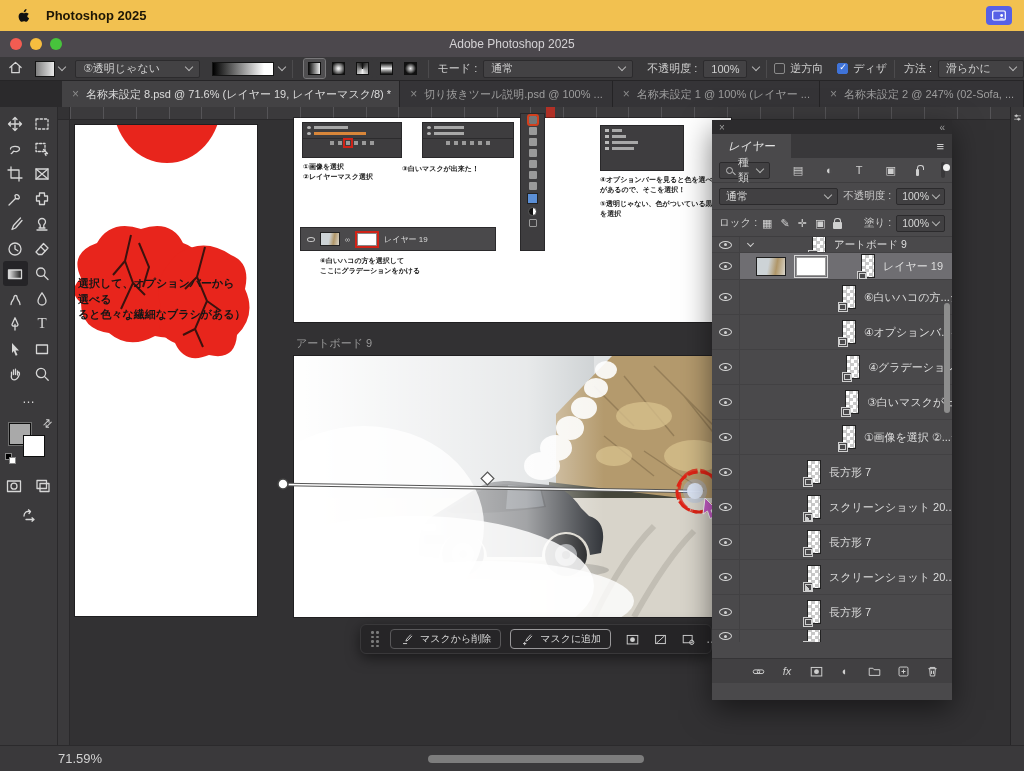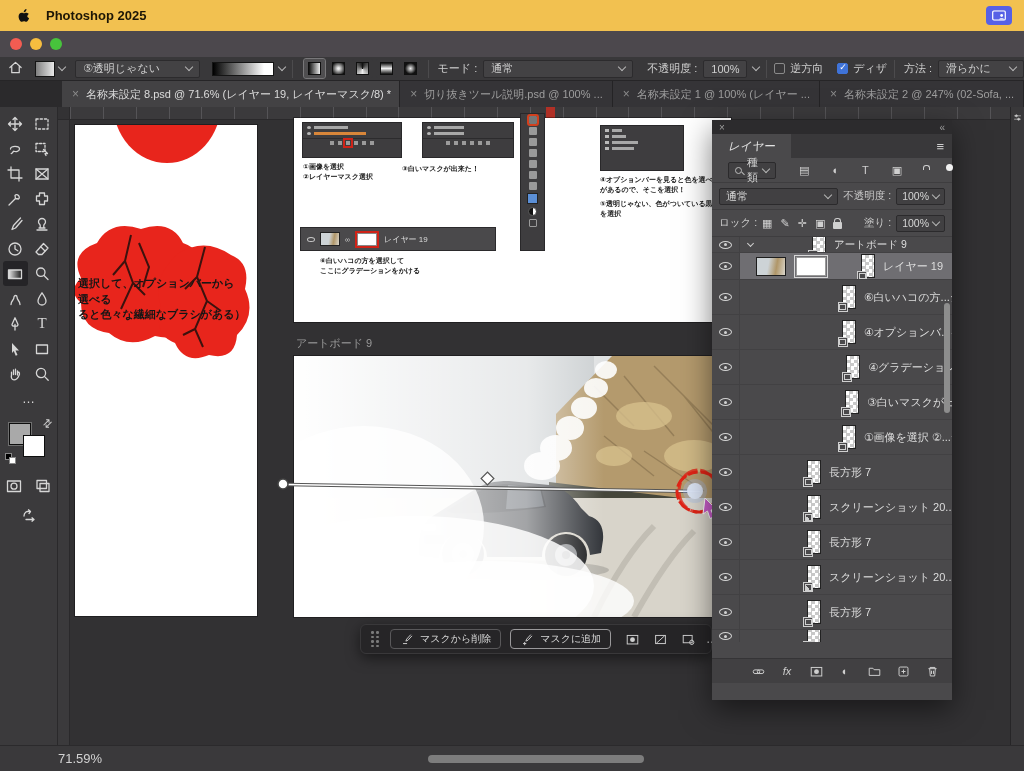--- a/index.html
+++ b/index.html
@@ -123,21 +123,21 @@
   .tb-more{color:#cdcdcd;font-size:12px;letter-spacing:1px;margin-left:2px;}
   
   .dock{position:absolute;left:1010px;top:0;width:14px;height:638px;background:#39383a;border-left:1px solid #262527;}
   .dock .dicon{margin:6px auto;width:9px;display:block;stroke:#c9c9c9;stroke-width:1.2;}
   
   .lpanel{position:absolute;left:712px;top:13px;width:240px;height:580px;background:#4a494b;box-shadow:0 10px 28px rgba(0,0,0,.5);font-size:11px;color:#d6d6d6;}
   .lp-top{height:14px;background:#2c2b2d;display:flex;align-items:center;justify-content:space-between;padding:0 7px;color:#9d9d9d;font-size:10px;}
   .lp-tabs{height:24px;background:#39383a;display:flex;align-items:stretch;}
   .lp-tab{background:#4a494b;display:flex;align-items:center;padding:0 16px;font-size:11.5px;color:#e2e2e2;font-style:italic;}
   .lp-menu{margin-left:auto;padding:0 8px;display:flex;align-items:center;color:#cfcfcf;font-size:13px;}
-  .lp-filter{height:25px;display:flex;align-items:center;padding:0 16px;gap:20px;border-bottom:1px solid #3e3d3f;}
+  .lp-filter{height:25px;display:flex;align-items:center;padding:0 7px;gap:20px;border-bottom:1px solid #3e3d3f;}
   .lp-select{height:17px;background:#414042;border:1px solid #2b2a2c;border-radius:2px;display:flex;align-items:center;gap:5px;padding:0 6px;}
   .mag{width:7px;height:7px;border:1.3px solid #bbb;border-radius:50%;position:relative;flex:0 0 auto;}
   .mag::after{content:"";position:absolute;left:5px;top:5px;width:4px;height:1.3px;background:#bbb;transform:rotate(45deg);}
   .lp-filter .fi{font-size:11px;color:#cfcfcf;margin-left:3px;}
   .padlock{width:9px;height:7px;background:#cfcfcf;border-radius:1px;position:relative;margin-top:4px;}
   .padlock::before{content:"";position:absolute;left:1px;top:-4px;width:5px;height:4px;border:1.3px solid #cfcfcf;border-bottom:none;border-radius:3px 3px 0 0;}
   .toggle{width:10px;height:16px;background:#39383a;border-radius:5px;position:relative;margin-left:2px;}
   .toggle::after{content:"";position:absolute;left:1.5px;top:1.5px;width:7px;height:7px;border-radius:50%;background:#f2f2f2;}
   .lp-row2{height:27px;display:flex;align-items:center;padding:0 7px;gap:5px;border-bottom:1px solid #3e3d3f;white-space:nowrap;}
   .lp-row2 .lbl{font-size:10.5px;color:#cbcbcb;}
@@ -349,20 +349,21 @@
         <svg viewBox="0 0 16 12">
           <use href="#i-monitor"></use>
         </svg>
       </span>
   </div>
 
   <div class="titlebar">
     <span class="tl r"></span>
     <span class="tl y"></span>
     <span class="tl g"></span>
+    <span class="title">Adobe Photoshop 2025</span>
   </div>
 
   <div class="optionsbar">
     <span class="ob-home"><svg class="ti" style="width:15px;height:15px">
           <use href="#i-home"></use>
         </svg></span>
     <div class="ob-preset">
       <span class="pthumb"></span>
       <span class="chev"></span>
     </div>

